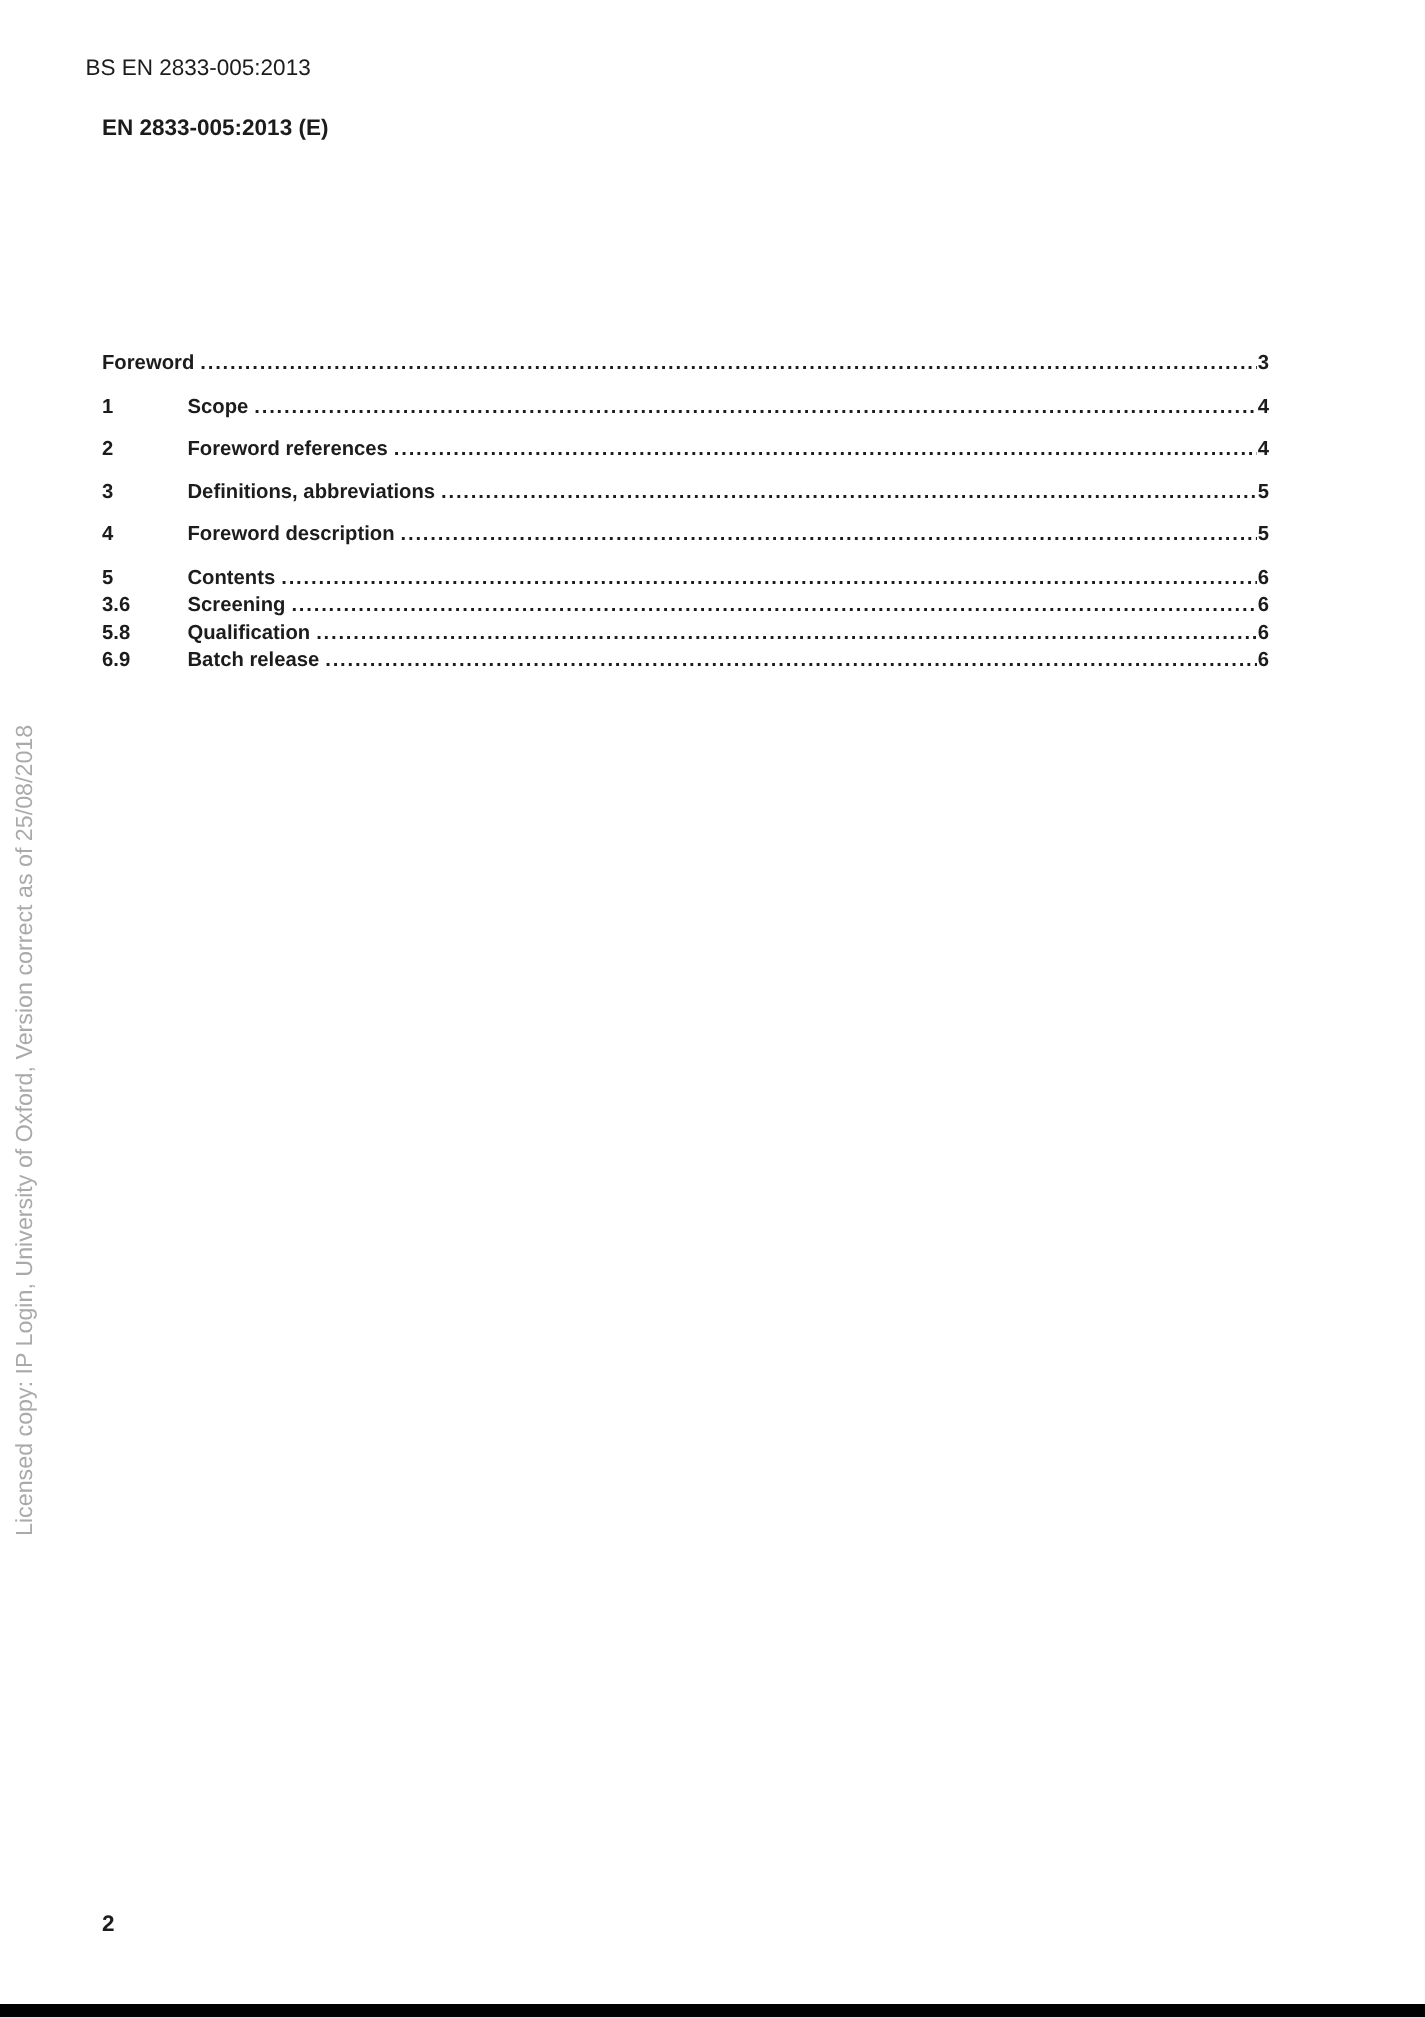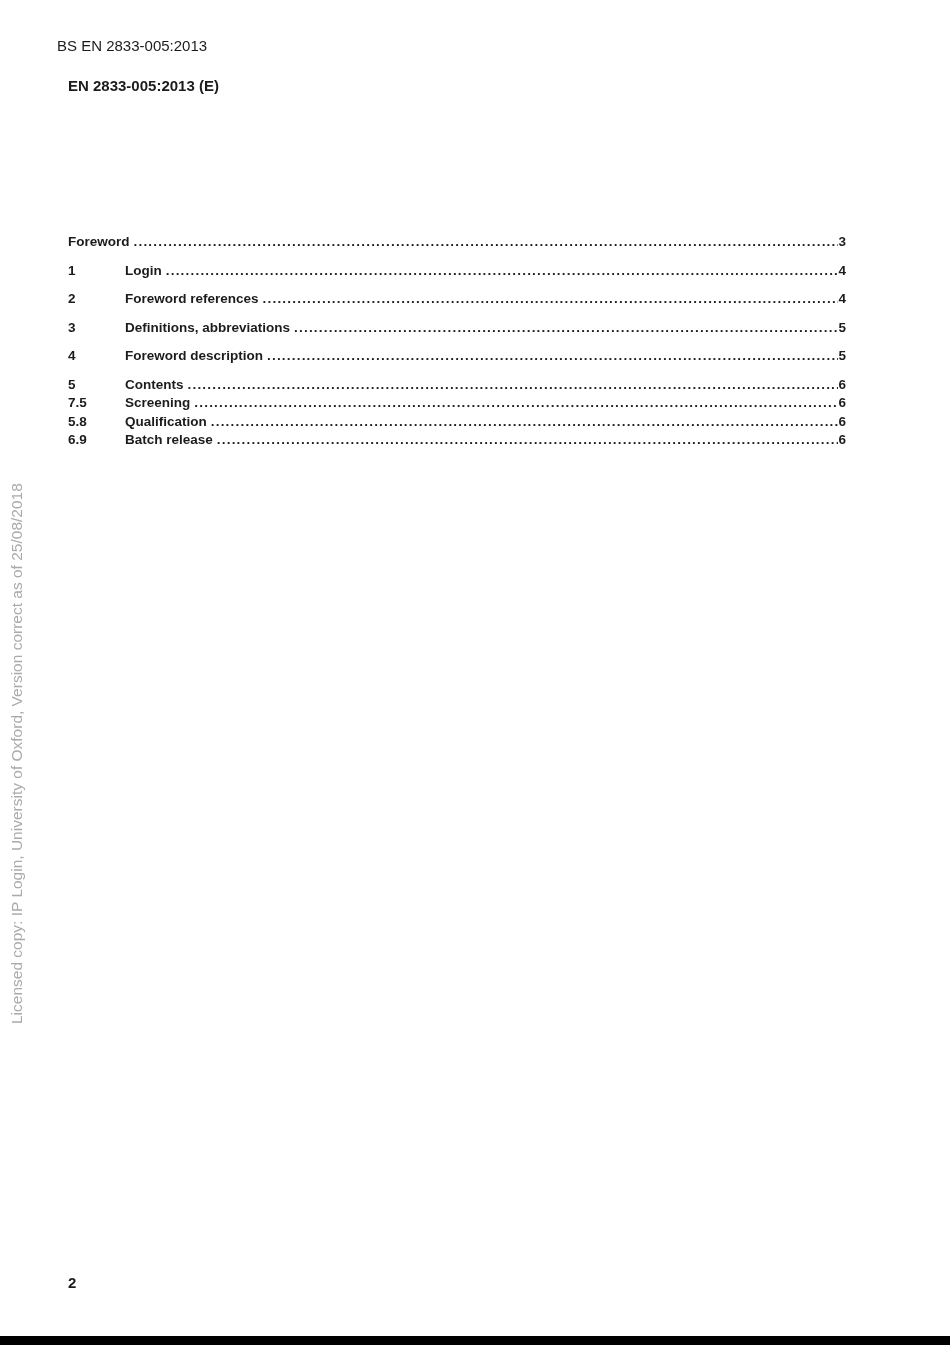--- a/index.html
+++ b/index.html
@@ -113,21 +113,21 @@
 
   <div class="content">
     <div class="toc" id="toc">
         <div class="toc-row">
           <span class="title">Foreword</span>
           <span class="dots">....................................................................................................................................................................................................................................................................</span>
           <span class="pg">3</span>
         </div>
         <div class="toc-row main">
           <span class="num">1</span>
-          <span class="title">Login</span>
+          <span class="title">Scope</span>
           <span class="dots">....................................................................................................................................................................................................................................................................</span>
           <span class="pg">4</span>
         </div>
         <div class="toc-row main">
           <span class="num">2</span>
           <span class="title">Foreword references</span>
           <span class="dots">....................................................................................................................................................................................................................................................................</span>
           <span class="pg">4</span>
         </div>
         <div class="toc-row main">
@@ -142,21 +142,21 @@
           <span class="dots">....................................................................................................................................................................................................................................................................</span>
           <span class="pg">5</span>
         </div>
         <div class="toc-row main">
           <span class="num">5</span>
           <span class="title">Contents</span>
           <span class="dots">....................................................................................................................................................................................................................................................................</span>
           <span class="pg">6</span>
         </div>
         <div class="toc-row">
-          <span class="num">7.5</span>
+          <span class="num">3.6</span>
           <span class="title">Screening</span>
           <span class="dots">....................................................................................................................................................................................................................................................................</span>
           <span class="pg">6</span>
         </div>
         <div class="toc-row">
           <span class="num">5.8</span>
           <span class="title">Qualification</span>
           <span class="dots">....................................................................................................................................................................................................................................................................</span>
           <span class="pg">6</span>
         </div>

